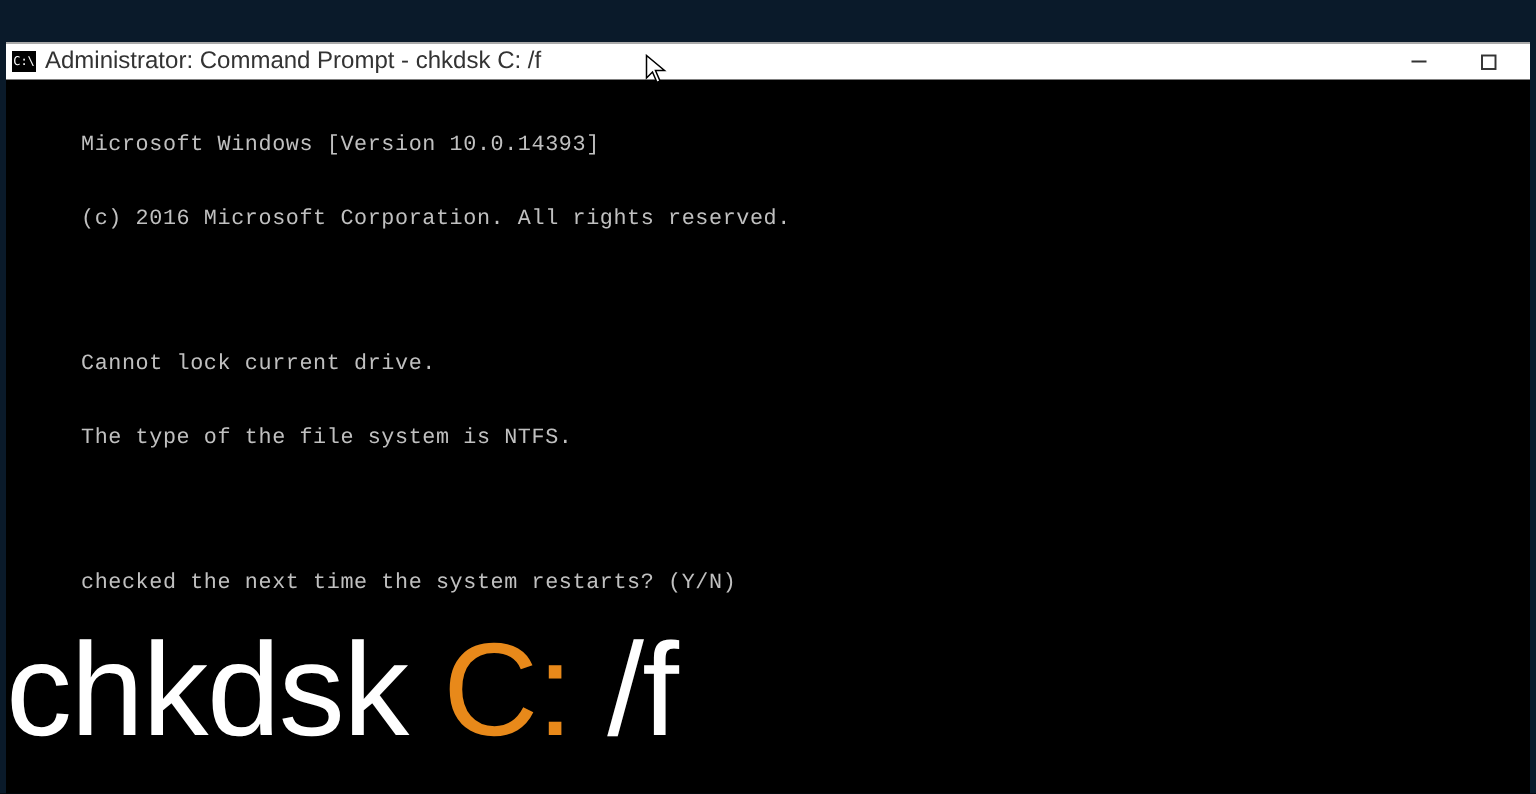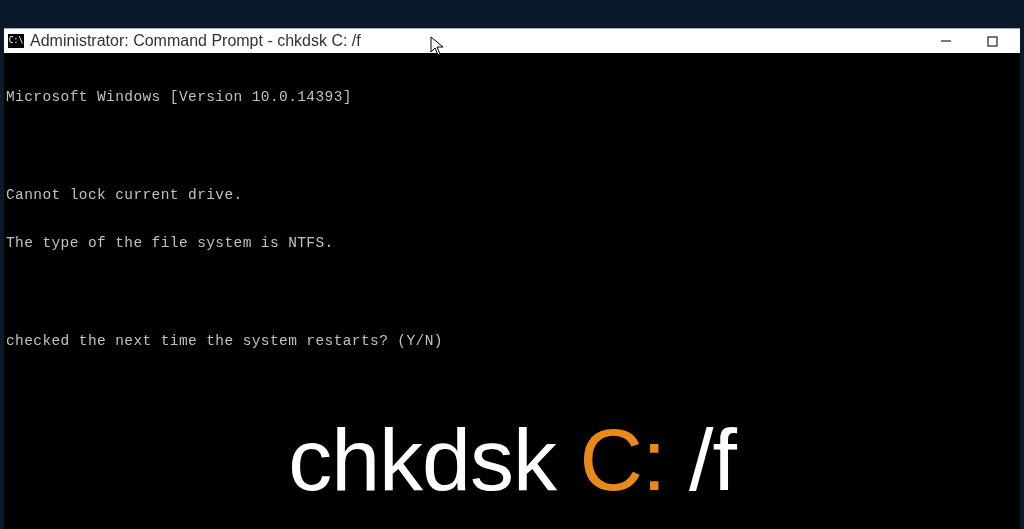--- a/index.html
+++ b/index.html
@@ -72,38 +72,38 @@
       padding: 4px 2px;
       color: #c0c0c0;
       font-family: "Consolas", "Courier New", monospace;
       font-size: 14.5px;
       line-height: 1.12;
       white-space: pre;
       letter-spacing: 0.4px;
     }
     .terminal .line {
       min-height: 16px;
+      margin-left: 48px;
     }
     .mouse-cursor {
       position: absolute;
       top: 36px;
       left: 430px;
       pointer-events: none;
     }
     .mouse-cursor svg {
       fill: #fff;
       stroke: #000;
       stroke-width: 1;
     }
     .overlay {
       position: absolute;
       bottom: 18px;
       left: 0;
       right: 0;
-      text-align: center;
       font-family: Arial, "Helvetica Neue", sans-serif;
       font-size: 88px;
       font-weight: 400;
       letter-spacing: -1px;
     }
     .overlay .o-white {
       color: #fff;
     }
     .overlay .o-accent {
       color: #e8891a;
@@ -125,20 +125,21 @@
       <div class="win-btn">
         <svg width="11" height="11" viewBox="0 0 11 11">
             <rect x="1" y="1" width="9" height="9" fill="none" stroke-width="1.3"></rect>
           </svg>
       </div>
     </div>
   </div>
 
   <div class="terminal">
     <div class="line">Microsoft Windows [Version 10.0.14393]</div>
+    <div class="line">(c) 2016 Microsoft Corporation. All rights reserved.</div>
     <div class="line"></div>
     <div class="line">Cannot lock current drive.</div>
     <div class="line">The type of the file system is NTFS.</div>
     <div class="line"></div>
     <div class="line"><span>checked the next time the system restarts? (Y/N) </span></div>
   </div>
 
   <div class="overlay">
     <span class="o-white">chkdsk </span><span class="o-accent">C:</span><span class="o-white"> /f</span>
   </div>

